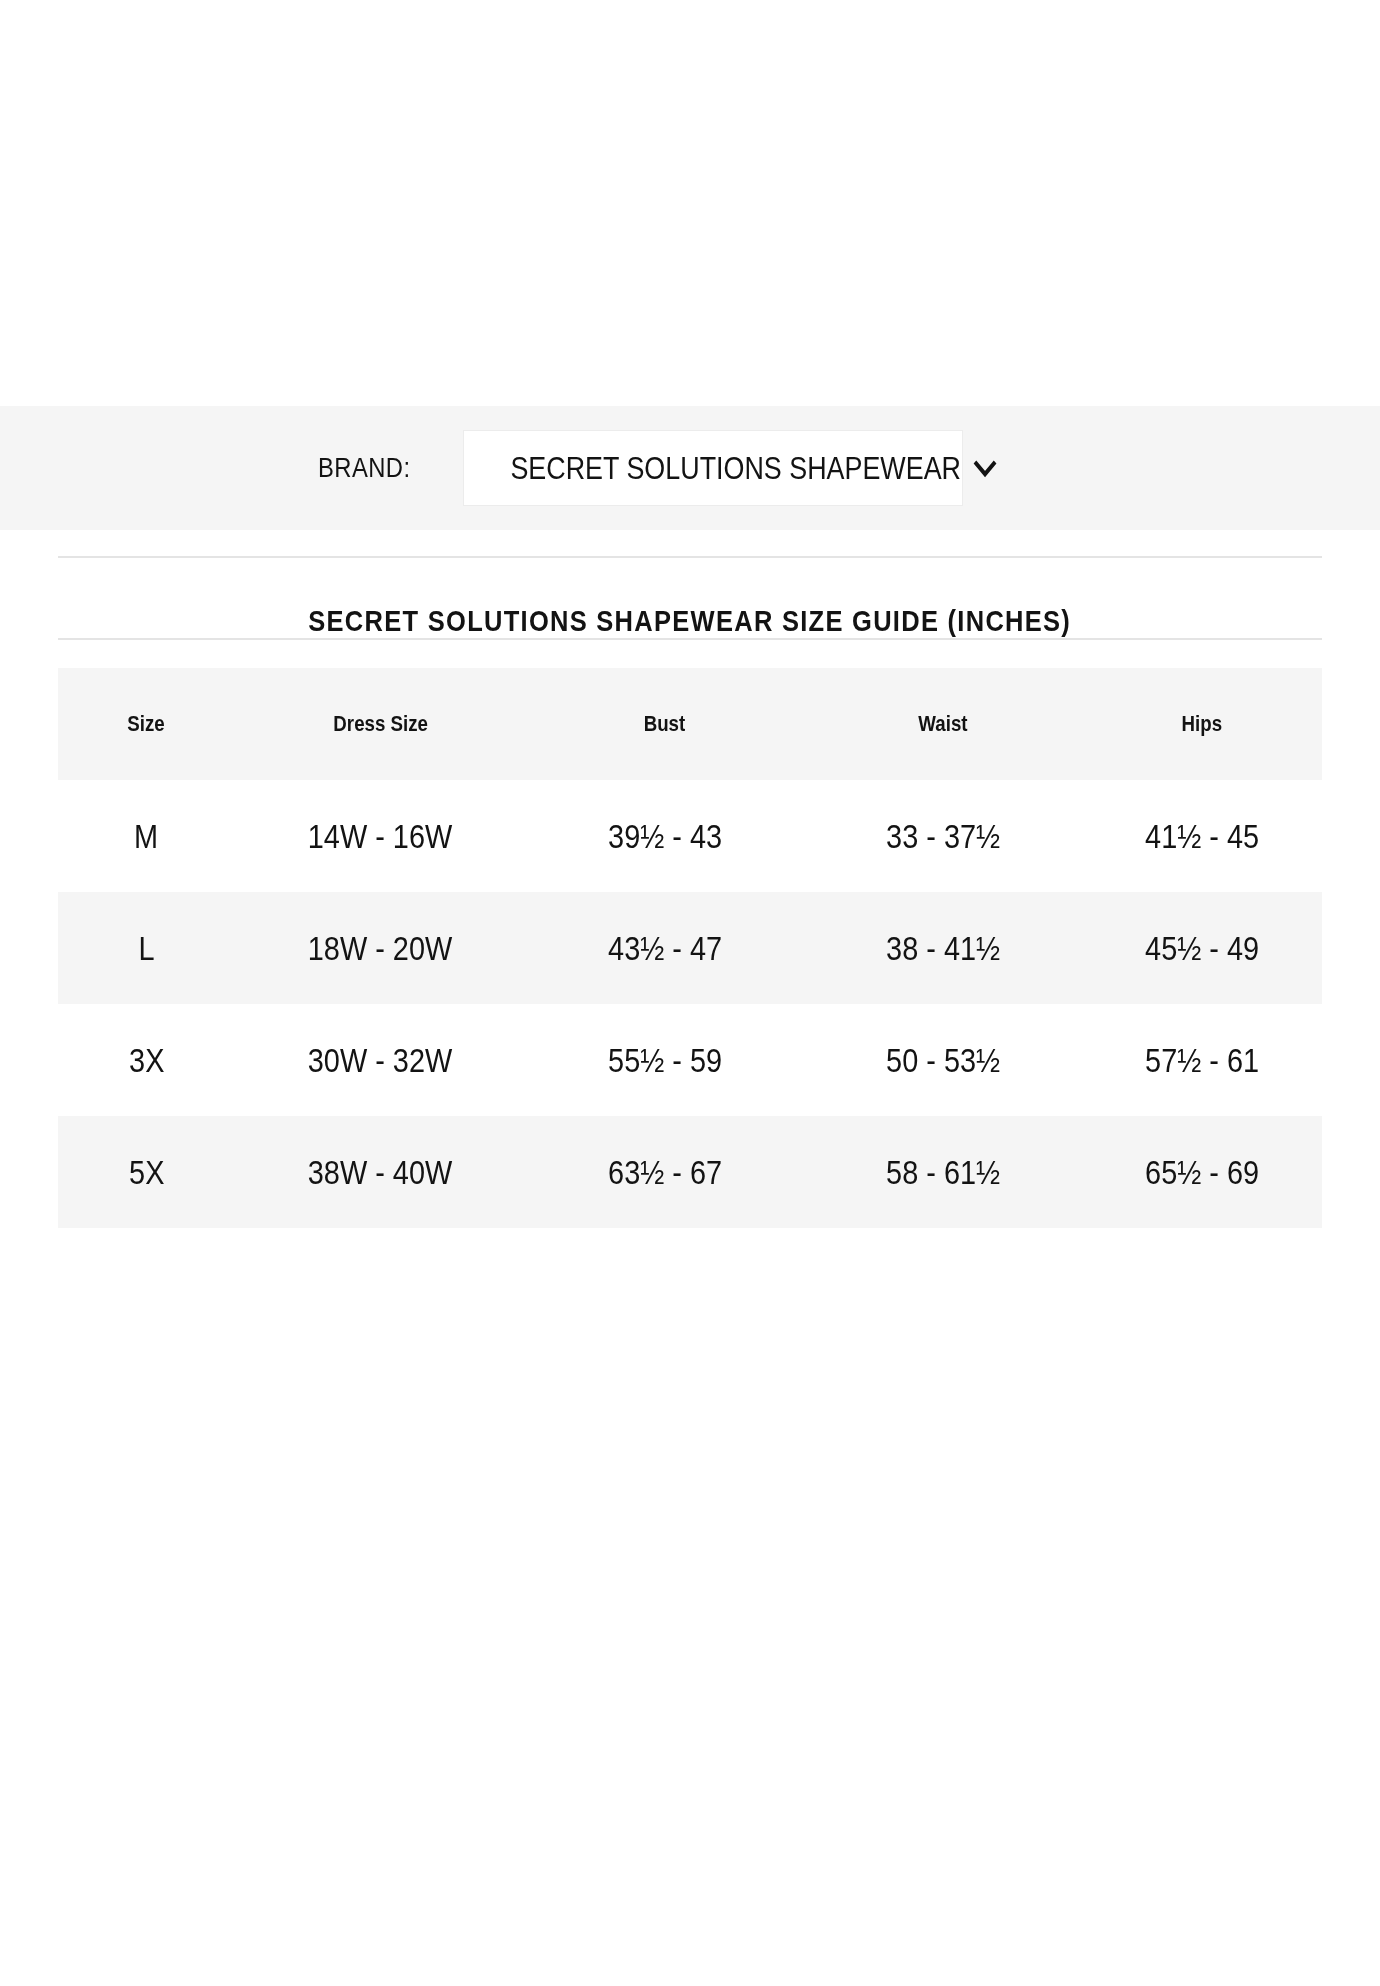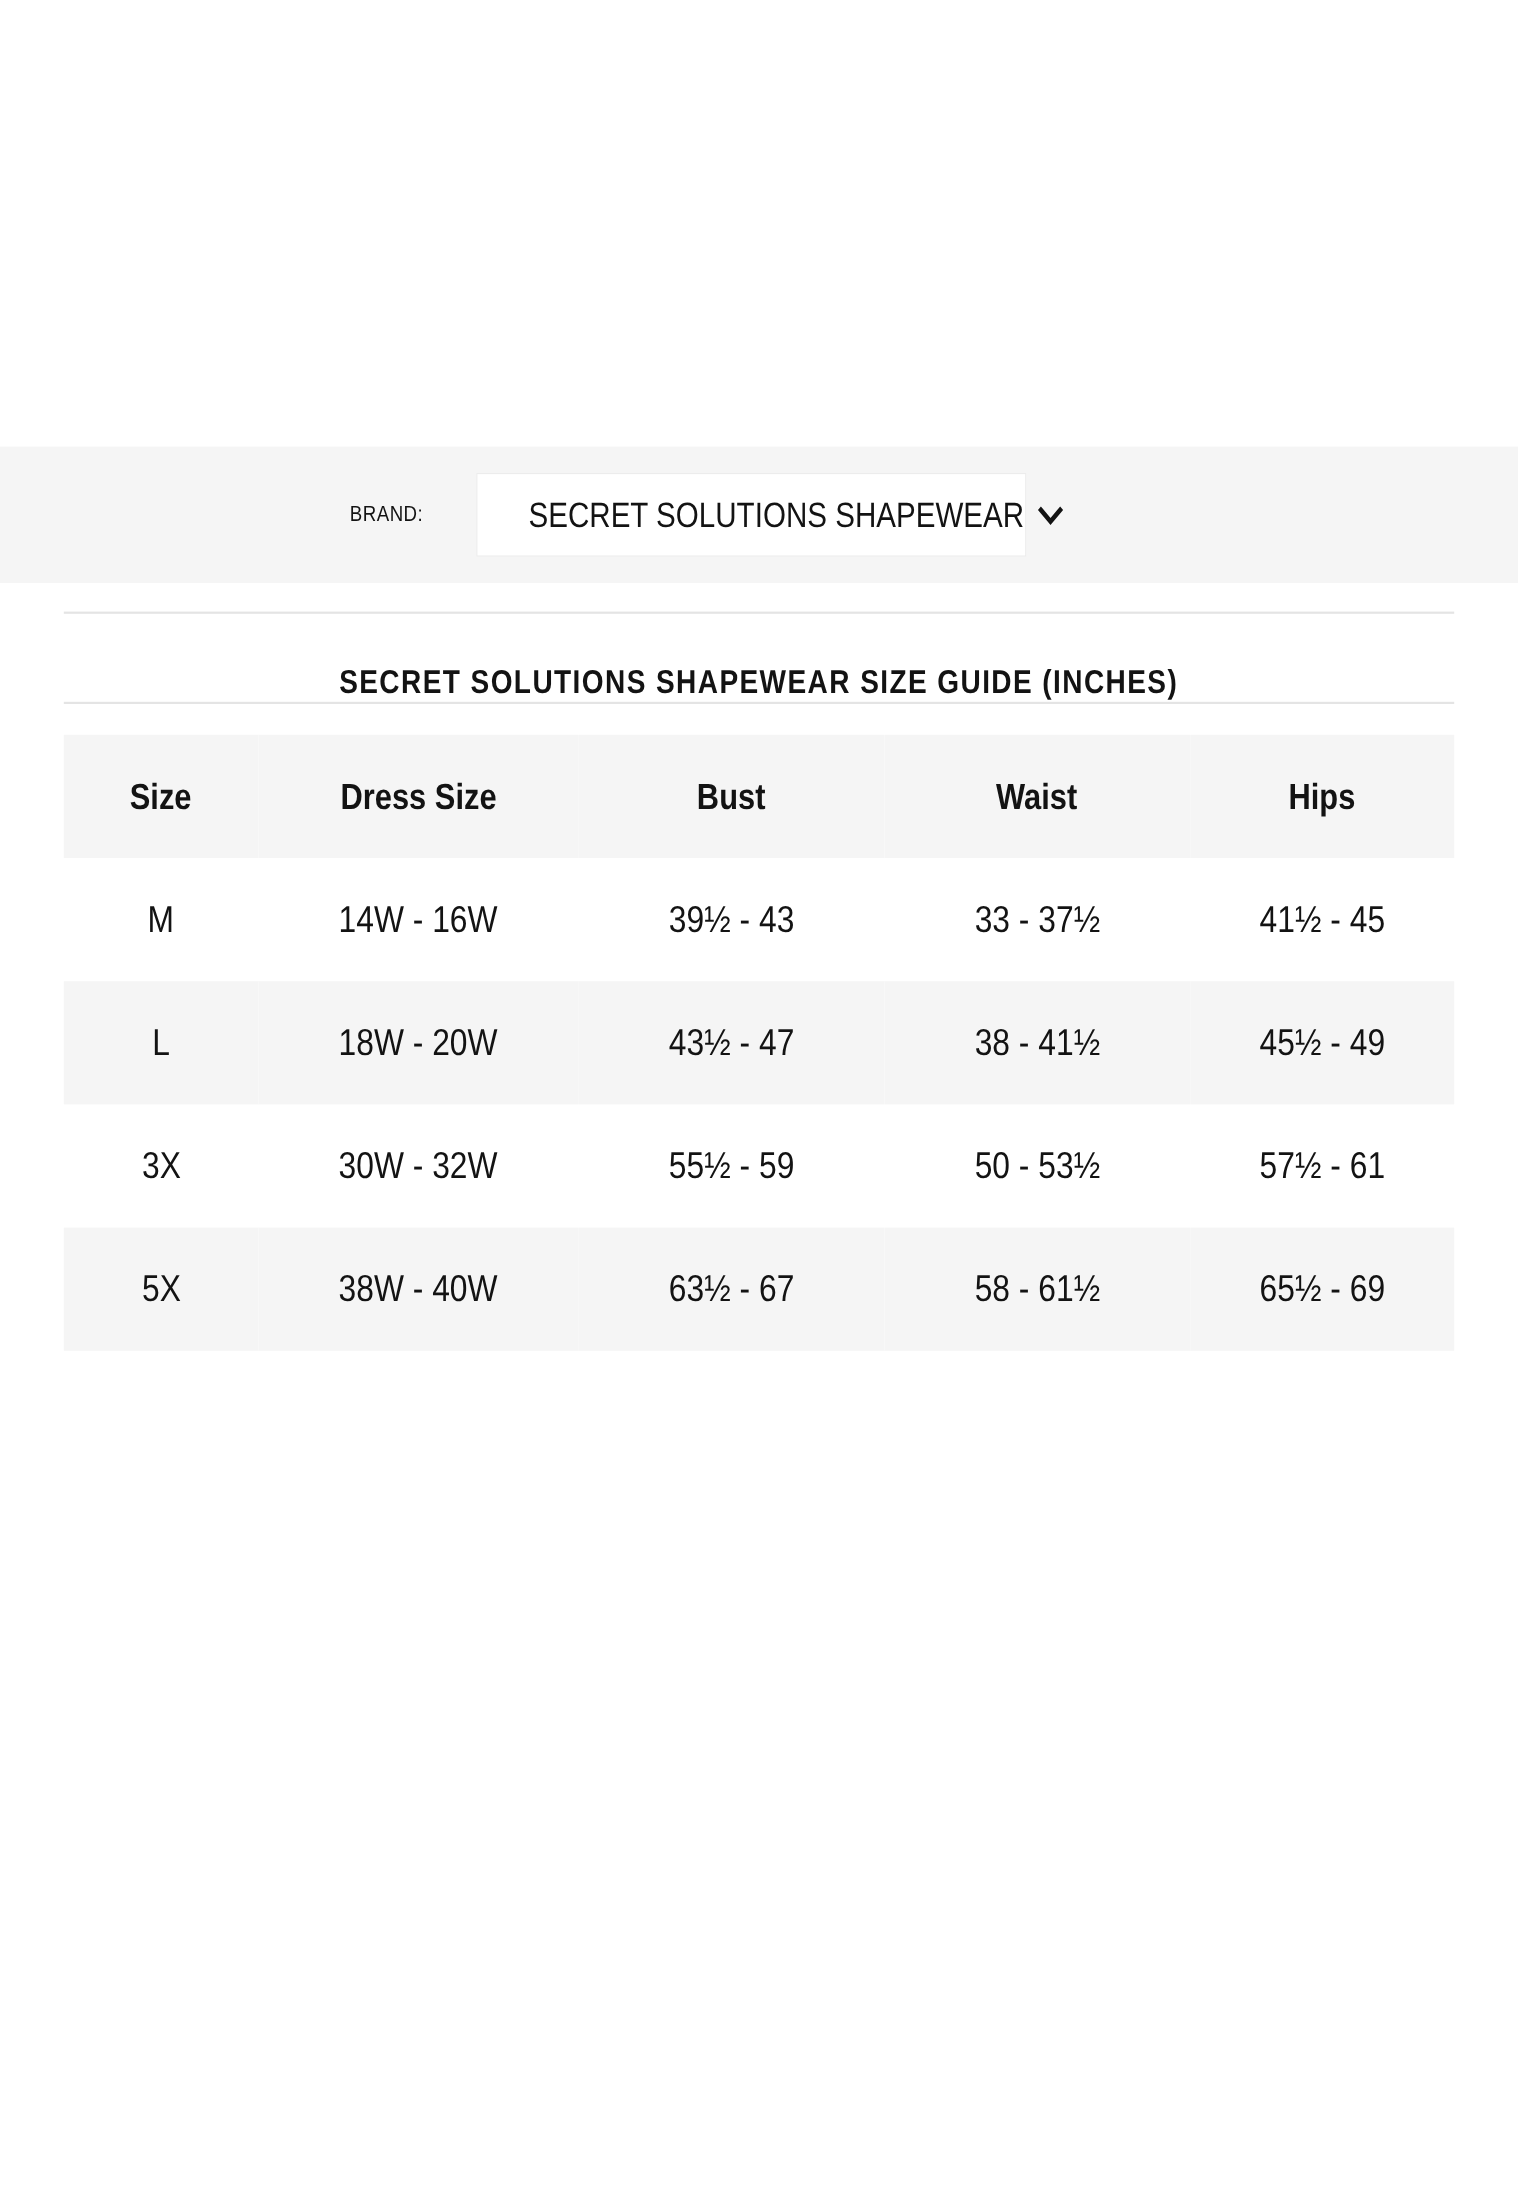--- a/index.html
+++ b/index.html
@@ -34,21 +34,21 @@
   .brand-bar{
     margin-top:406px;
     height:124px;
     width:100%;
     background:var(--panel-gray);
     display:flex;
     align-items:center;
     padding-left:318px;
   }
   .brand-label{
-    font-size:20px;
+    font-size:28px;
     letter-spacing:.5px;
     margin-right:36px;
   }
   .brand-label .cx{transform-origin:left center;}
   .dropdown{
     width:500px;
     height:76px;
     background:var(--white);
     border:1px solid var(--box-border);
     display:flex;
@@ -92,21 +92,21 @@
   }
   .size-table tr{height:112px;}
   .size-table thead tr{background:var(--panel-gray);}
   .size-table tbody tr:nth-child(even){background:var(--panel-gray);}
   .size-table th,
   .size-table td{
     padding:0;
     text-align:center;
     vertical-align:middle;
   }
-  .size-table th{font-size:33px;font-weight:bold;}
+  .size-table th{font-size:22px;font-weight:bold;}
   .size-table td{font-size:34px;font-weight:normal;}
 </style>
 </head>
 <body>
 
 <div class="page">
 
   <div class="brand-bar">
     <div class="brand-label">
       <span class="cx">BRAND:</span>

